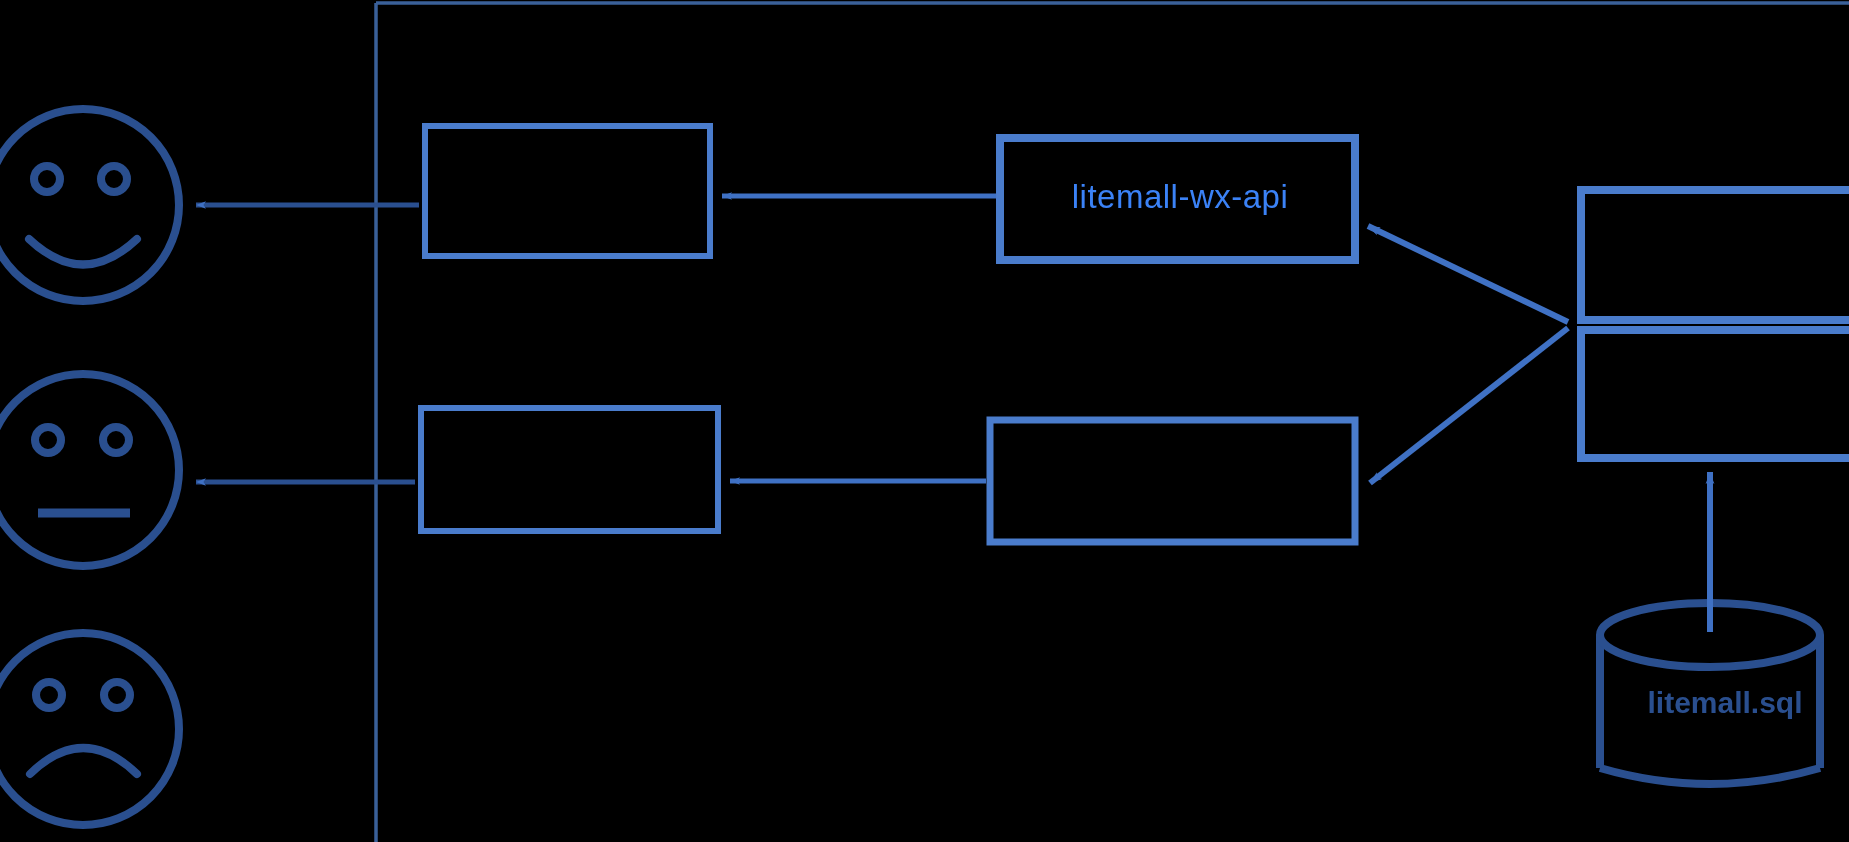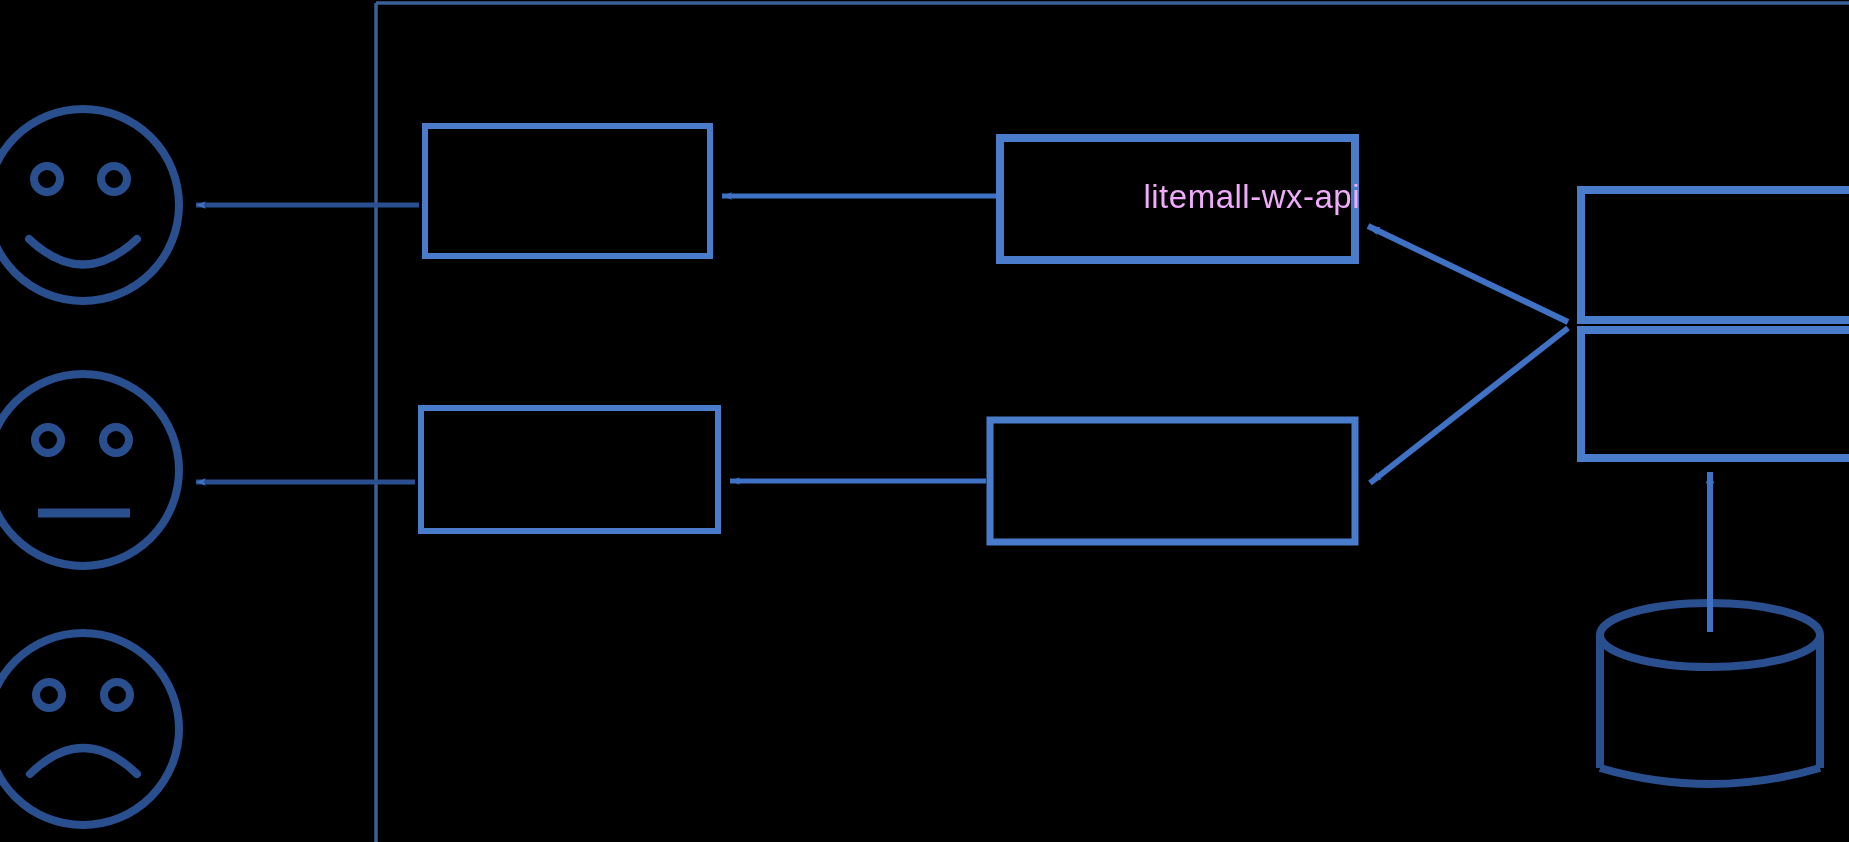--- a/index.html
+++ b/index.html
@@ -26,23 +26,23 @@
   }
   .lbl {
     position: absolute;
     white-space: nowrap;
     pointer-events: none;
   }
   .lbl-api {
     left: 1000px;
     top: 178px;
     width: 360px;
-    text-align: right;
+    text-align: center;
     font-size: 33px;
-    color: #f0abfc;
+    color: #3b82f6;
     letter-spacing: 0.5px;
   }
   .lbl-sql {
     left: 1610px;
     top: 686px;
     width: 230px;
     text-align: center;
     font-size: 30px;
     font-weight: bold;
     color: #2a4f8f;
@@ -117,14 +117,15 @@
 
     <path d="M1568,322 L1368,226" stroke="#3f71c4" stroke-width="6" fill="none" marker-end="url(#ah2)"></path>
 
     <path d="M1568,328 L1370,483" stroke="#3f71c4" stroke-width="6" fill="none" marker-end="url(#ah2)"></path>
 
     <path d="M1710,632 L1710,472" stroke="#3f71c4" stroke-width="6" fill="none" marker-end="url(#ah2)"></path>
   </svg>
 
   <div class="lbl lbl-api">litemall-wx-api</div>
 
+  <div class="lbl lbl-sql">litemall.sql</div>
 
 </div>
 
 </body></html>

